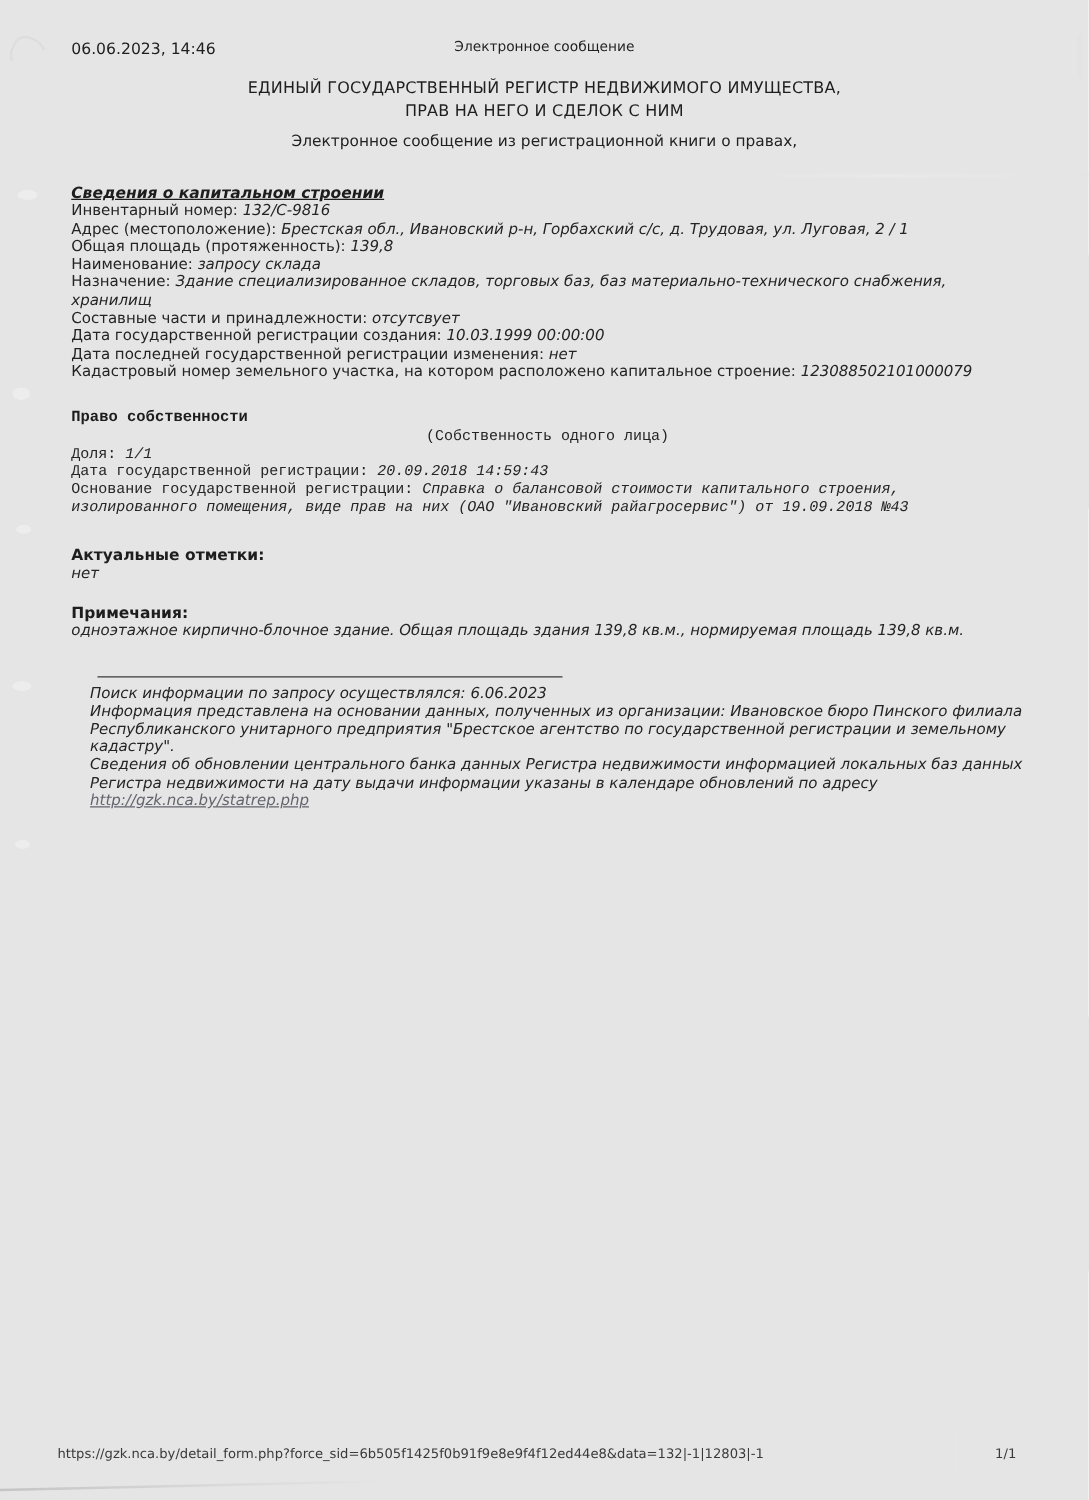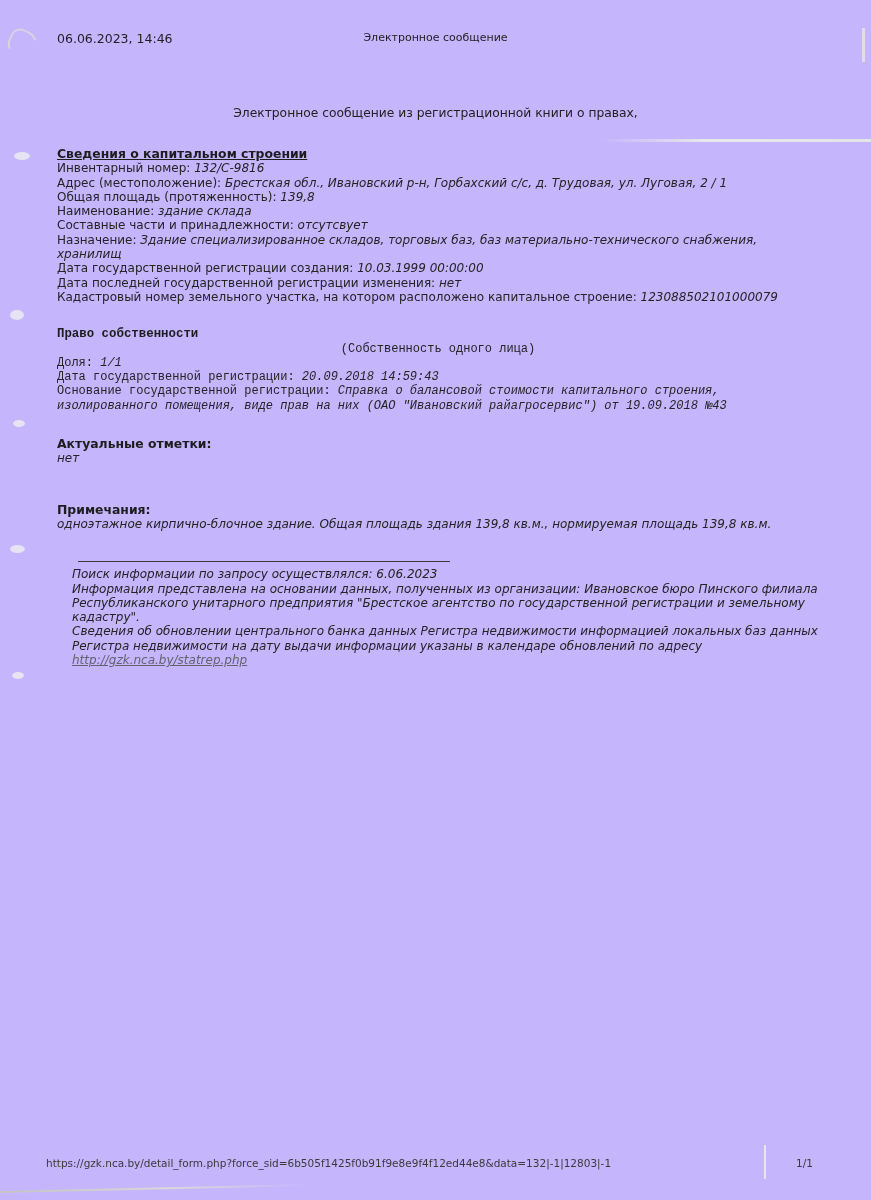--- a/index.html
+++ b/index.html
@@ -1,19 +1,19 @@
 <!DOCTYPE html>
 <html><head>
 <meta charset="utf-8">
 <style>
   html,body{margin:0;padding:0;background:#ffffff;}
   .page{
     position:relative;
     width:871px;height:1200px;
-    background:#c4b5fd;
+    background:#e5e5e5;
     font-family:"DejaVu Sans","Liberation Sans",sans-serif;
     color:#262626;
     overflow:hidden;
   }
   
   .print-date{
     position:absolute;top:31px;left:57px;
     font-size:12.5px;color:#1f1f1f;white-space:nowrap;
   }
   .print-title{
@@ -32,28 +32,28 @@
     color:#222222;
   }
   
   .content{
     position:absolute;top:147px;left:57px;width:762px;
     font-size:12px;line-height:14.3px;color:#242424;
   }
   .sec-heading{
     font-weight:bold;font-size:12.4px;color:#1d1d1d;
   }
-  .sec-heading.underlined{text-decoration:underline;}
+  .sec-heading.underlined{text-decoration:underline;font-style:italic;}
   .field-line .lbl{font-style:normal;}
   .field-line .val{font-style:italic;}
   .plain-line{font-style:normal;text-align:center;}
   .italic-line{font-style:italic;}
   .block-own{margin-top:23px;font-family:Liberation Mono, monospace;}
   .block-marks{margin-top:24px;}
-  .block-notes{margin-top:37px;}
+  .block-notes{margin-top:17px;}
   .block-info{margin-top:30px;font-style:italic;margin-left:15px;}
   .sep-line{
     width:372px;height:0;margin-left:6px;
     border-top:1.5px solid #3a3a3a;margin-bottom:5px;
   }
   .info-par{font-style:italic;}
   .statrep-link{
     color:#63636d;font-style:italic;text-decoration:underline;
     display:inline-block;
   }
@@ -96,34 +96,38 @@
   }
 </style>
 </head>
 <body>
 
 <div class="page">
 
   <div class="print-date">06.06.2023, 14:46</div>
   <div class="print-title">Электронное сообщение</div>
 
+  <div class="doc-title">
+    <div>ЕДИНЫЙ ГОСУДАРСТВЕННЫЙ РЕГИСТР НЕДВИЖИМОГО ИМУЩЕСТВА,</div>
+    <div>ПРАВ НА НЕГО И СДЕЛОК С НИМ</div>
+  </div>
   <div class="doc-subtitle">
     <div>Электронное сообщение из регистрационной книги о правах,</div>
   </div>
 
   <div class="content">
 
     <div class="sec-heading underlined">Сведения о капитальном строении</div>
     <div>
         <div class="field-line"><span class="lbl">Инвентарный номер: </span><span class="val">132/С-9816</span></div>
         <div class="field-line"><span class="lbl">Адрес (местоположение): </span><span class="val">Брестская обл., Ивановский р-н, Горбахский с/с, д. Трудовая, ул. Луговая, 2 / 1</span></div>
         <div class="field-line"><span class="lbl">Общая площадь (протяженность): </span><span class="val">139,8</span></div>
-        <div class="field-line"><span class="lbl">Наименование: </span><span class="val">здание склада</span></div>
+        <div class="field-line"><span class="lbl">Наименование: </span><span class="val">запросу склада</span></div>
+        <div class="field-line"><span class="lbl">Назначение: </span><span class="val">Здание специализированное складов, торговых баз, баз материально-технического снабжения, хранилищ</span></div>
         <div class="field-line"><span class="lbl">Составные части и принадлежности: </span><span class="val">отсутсвует</span></div>
-        <div class="field-line"><span class="lbl">Назначение: </span><span class="val">Здание специализированное складов, торговых баз, баз материально-технического снабжения, хранилищ</span></div>
         <div class="field-line"><span class="lbl">Дата государственной регистрации создания: </span><span class="val">10.03.1999 00:00:00</span></div>
         <div class="field-line"><span class="lbl">Дата последней государственной регистрации изменения: </span><span class="val">нет</span></div>
         <div class="field-line"><span class="lbl">Кадастровый номер земельного участка, на котором расположено капитальное строение: </span><span class="val">123088502101000079</span></div>
       </div>
 
     <div class="block-own">
       <div class="sec-heading">Право собственности</div>
       <div class="plain-line">(Собственность одного лица)</div>
       <div>
           <div class="field-line"><span class="lbl">Доля: </span><span class="val">1/1</span></div>

